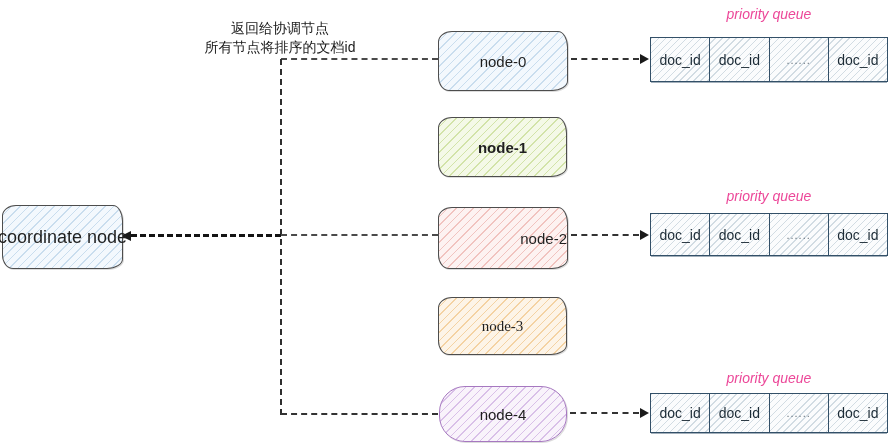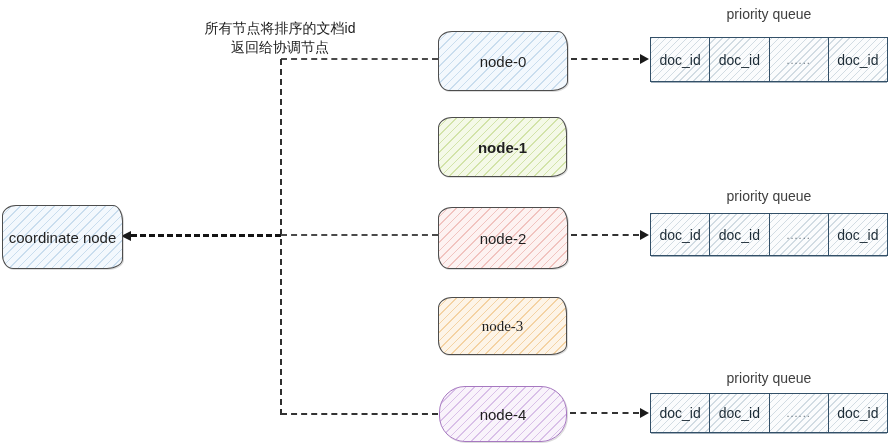--- a/index.html
+++ b/index.html
@@ -19,21 +19,21 @@
     border:1.7px solid var(--border);
     border-radius:14px 10px 16px 11px / 11px 16px 10px 14px;
     box-shadow:1px 1px 0 rgba(60,60,60,.18);
     font-size:15px;
     color:var(--text,#1f1f1f);
     white-space:nowrap;
   }
   
   .pq-label{
     position:absolute;left:650px;width:238px;
-    text-align:center;font-size:14px;color:#404040;
+    text-align:center;font-size:14px;color:#ec4899;font-style:italic;
   }
   .pq-box{
     position:absolute;left:650px;width:238px;
     display:flex;box-sizing:border-box;
     background:repeating-linear-gradient(135deg,var(--queue-hatch) 0,var(--queue-hatch) 1px,var(--queue-fill) 1px,var(--queue-fill) 5px);
     border:1.7px solid var(--queue-border);
     box-shadow:0 2px 0 -1px rgba(51,80,104,.45);
   }
   .pq-cell{
     flex:1;display:flex;align-items:center;justify-content:center;
@@ -55,42 +55,42 @@
     position:absolute;left:160px;top:19px;width:240px;
     text-align:center;font-size:14px;line-height:19px;color:#1a1a1a;
   }
 </style>
 </head>
 <body>
 
 <div id="canvas">
 
   <div class="annotation">
+    <div>返回给协调节点</div>
     <div>所有节点将排序的文档id</div>
-    <div>返回给协调节点</div>
   </div>
 
   <div class="dash-h" style="left:281px;top:58px;width:157px;"></div>
   <div class="dash-v" style="left:280px;top:59px;height:356px;"></div>
   <div class="dash-h" style="left:281px;top:234px;width:157px;"></div>
   <div class="dash-h dark" style="left:281px;top:413px;width:157px;"></div>
   <div class="dash-h bold" style="left:131px;top:234px;width:150px;"></div>
   <div class="ah ah-left" style="left:121px;top:231px;"></div>
 
-  <div class="sketch-box" style="left: 2px; top: 205px; width: 119px; height: 62px; font-size: 15px; --fill: #f3f8fd; --hatch: #c9ddee; --border: #4d4d4d;">
+  <div class="sketch-box" style="left: 2px; top: 205px; width: 119px; height: 62px; font-size: 18px; --fill: #f3f8fd; --hatch: #c9ddee; --border: #4d4d4d;">
     <span>coordinate node</span>
   </div>
 
   <div class="sketch-box" style="left: 438px; top: 31px; width: 128px; height: 58px; --fill: #f3f8fd; --hatch: #c9ddee; --border: #4d4d4d;">
     <span>node-0</span>
   </div>
   <div class="sketch-box" style="left: 438px; top: 117px; width: 127px; height: 58px; font-weight: bold; --fill: #f4f9e7; --hatch: #d2e3a8; --border: #4d4d4d;">
     <span>node-1</span>
   </div>
-  <div class="sketch-box" style="left: 438px; top: 207px; width: 128px; height: 60px; --fill: #fdf2f1; --hatch: #f1c3bf; --border: #4d4d4d;">
+  <div class="sketch-box" style="left: 438px; top: 207px; width: 128px; height: 60px; justify-content: flex-end; --fill: #fdf2f1; --hatch: #f1c3bf; --border: #4d4d4d;">
     <span>node-2</span>
   </div>
   <div class="sketch-box" style="left: 438px; top: 297px; width: 127px; height: 56px; font-family: Liberation Serif, serif; --fill: #fdf4e7; --hatch: #f4d2a2; --border: #4d4d4d;">
     <span>node-3</span>
   </div>
   <div class="sketch-box" style="left: 439px; top: 386px; width: 126px; height: 54px; border-radius: 26px; --fill: #f9f3fb; --hatch: #d9c0e8; --border: #a678c0;">
     <span>node-4</span>
   </div>
 
   <div class="dash-h dark" style="left:571px;top:58px;width:68px;"></div>

